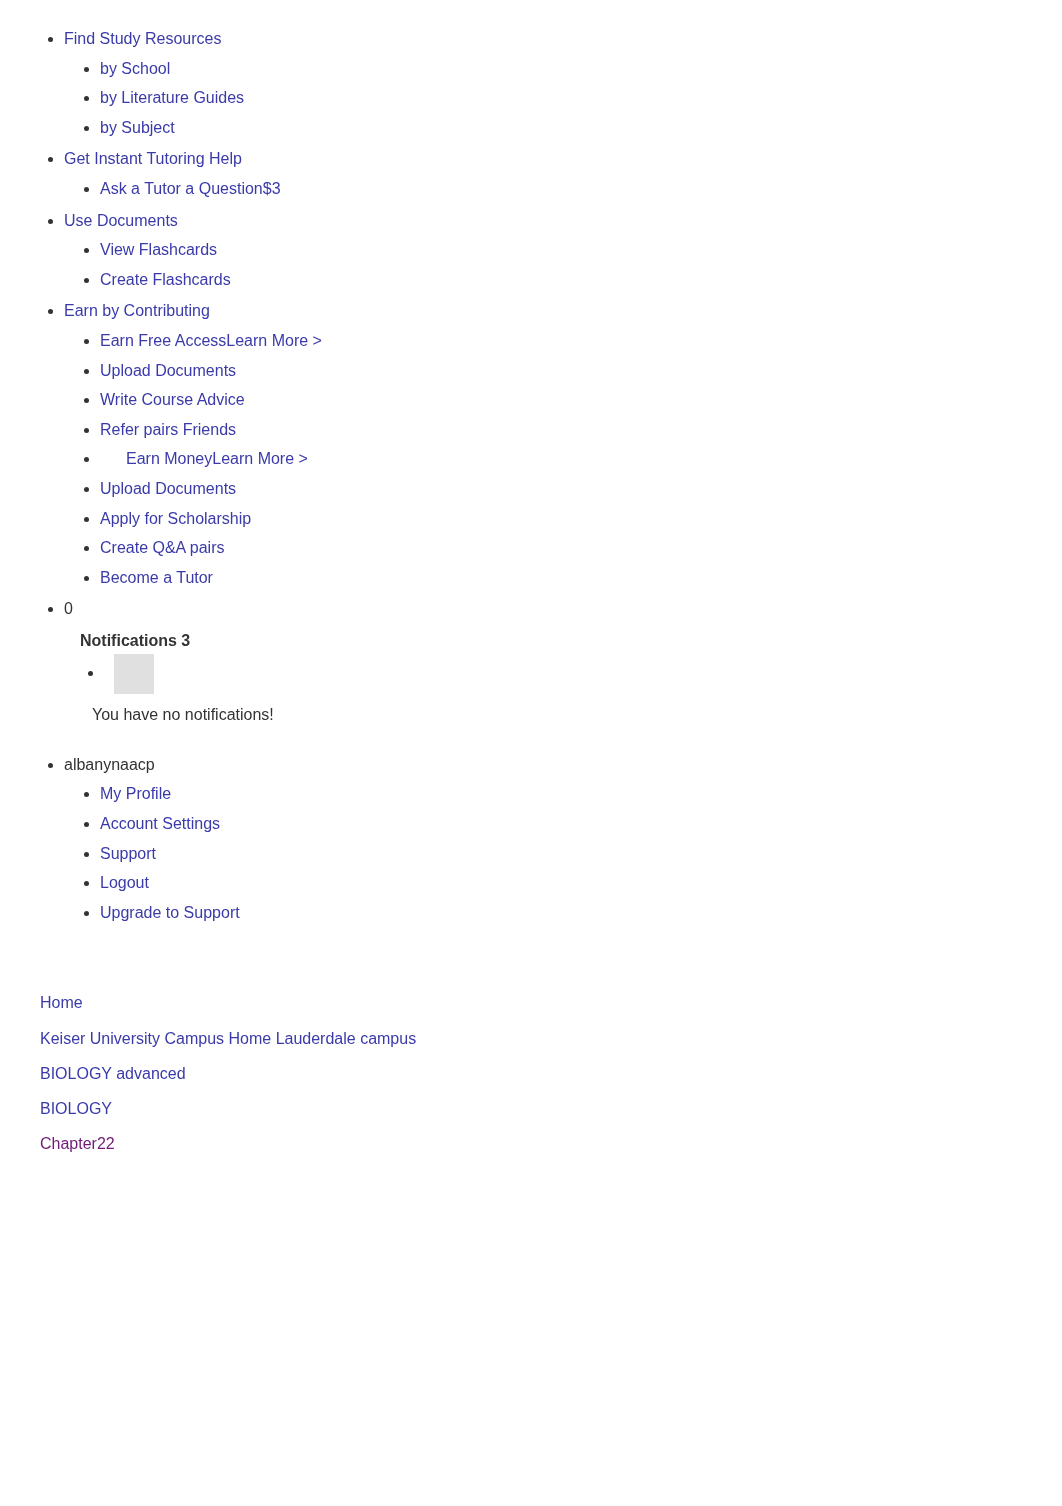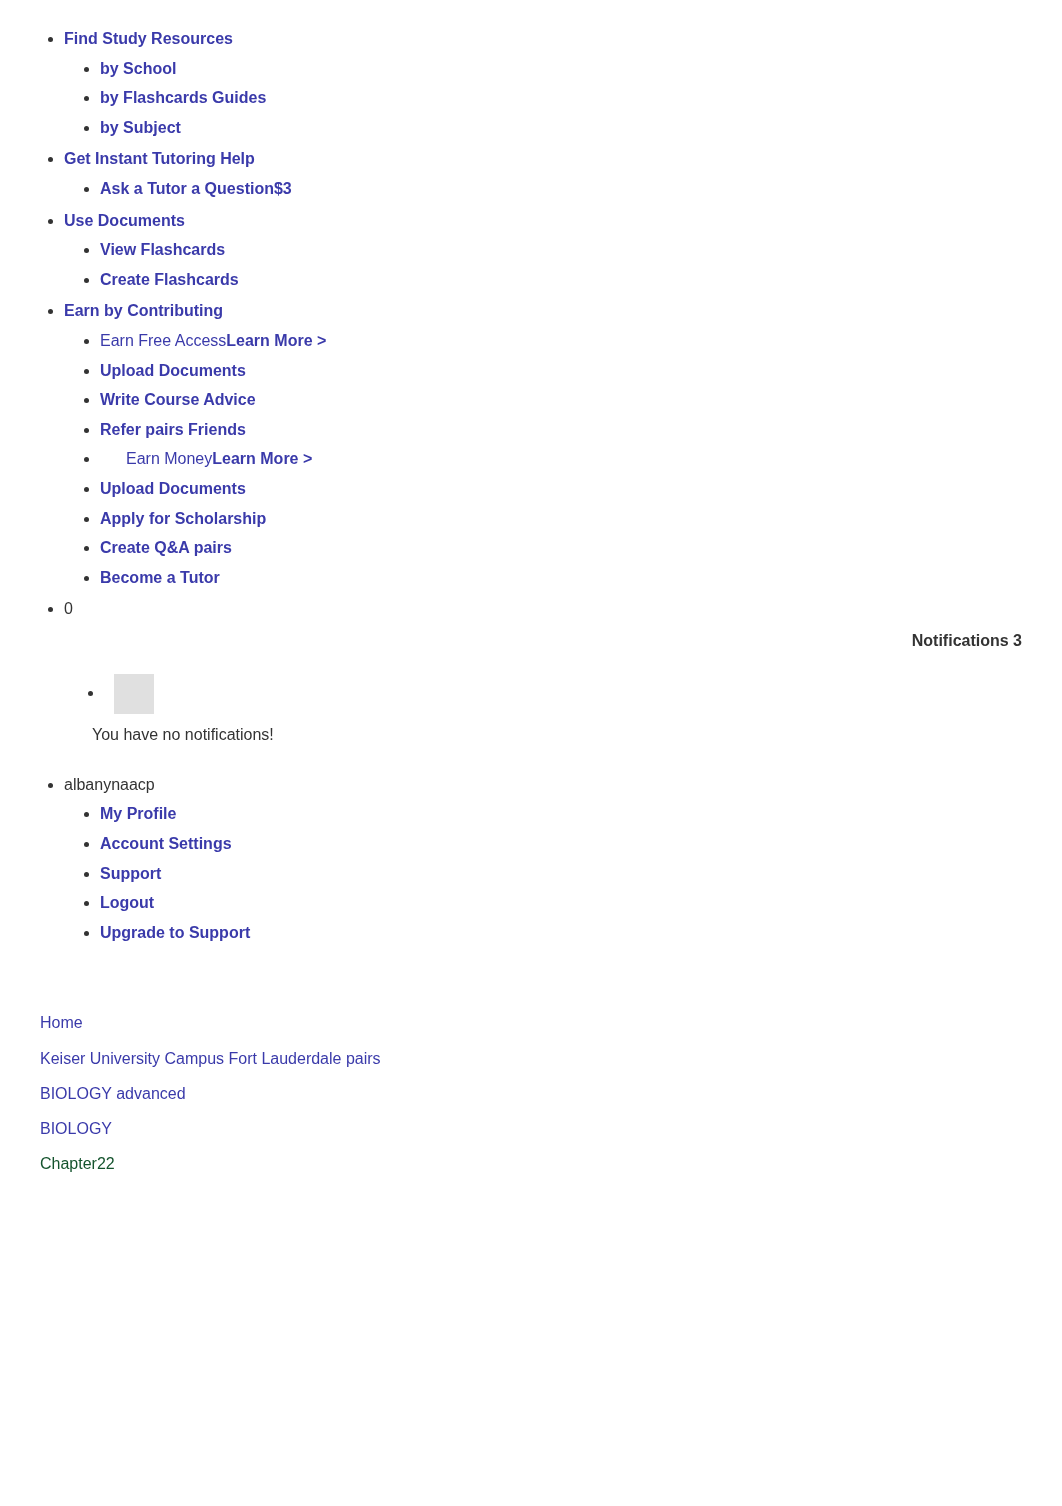--- a/index.html
+++ b/index.html
@@ -24,55 +24,53 @@
       padding-left: 36px;
     }
     li {
       margin: 4px 0;
       line-height: 1.6;
     }
     .link {
       color: #3a3aaa;
       text-decoration: none;
       cursor: pointer;
-      font-weight: bold;
     }
     .notification-box {
       display: inline-block;
       background: #e0e0e0;
       width: 40px;
       height: 40px;
       margin-left: 10px;
       vertical-align: middle;
     }
     .notifications-section {
       margin: 10px 0 10px 40px;
     }
     .notifications-title {
       font-weight: bold;
-      margin-bottom: 24px;
-      text-align: right;
+      margin-bottom: 4px;
     }
     .no-notifications {
       color: #333;
       margin-top: 12px;
       margin-left: 12px;
     }
     .breadcrumb-section {
       margin-top: 60px;
       line-height: 2.2;
     }
     .breadcrumb-link {
       color: #3a3aaa;
       text-decoration: none;
       display: block;
     }
     .breadcrumb-plain {
       display: block;
-      color: #14532d;
+      color: #701a75;
     }
     .main-list > li {
       margin: 6px 0;
     }
     .earn-free-access {
       color: #3a3aaa;
     }
     .earn-money {
       color: #3a3aaa;
       margin-left: 26px;
@@ -86,21 +84,21 @@
 <body>
 
 <ul class="main-list">
   <li>
     <a class="link">Find Study Resources</a>
     <ul>
       <li>
         <a class="link">by School</a>
       </li>
       <li>
-        <a class="link">by Flashcards Guides</a>
+        <a class="link">by Literature Guides</a>
       </li>
       <li>
         <a class="link">by Subject</a>
       </li>
     </ul>
   </li>
 
   <li>
     <a class="link">Get Instant Tutoring Help</a>
     <ul>
@@ -188,17 +186,17 @@
       </li>
       <li>
         <a class="link">Upgrade to Support</a>
       </li>
     </ul>
   </li>
 </ul>
 
 <div class="breadcrumb-section">
   <a class="breadcrumb-link">Home</a>
-  <a class="breadcrumb-link">Keiser University Campus Fort Lauderdale pairs</a>
+  <a class="breadcrumb-link">Keiser University Campus Home Lauderdale campus</a>
   <a class="breadcrumb-link">BIOLOGY advanced</a>
   <a class="breadcrumb-link">BIOLOGY</a>
   <span class="breadcrumb-plain">Chapter22</span>
 </div>
 
 </body></html>

